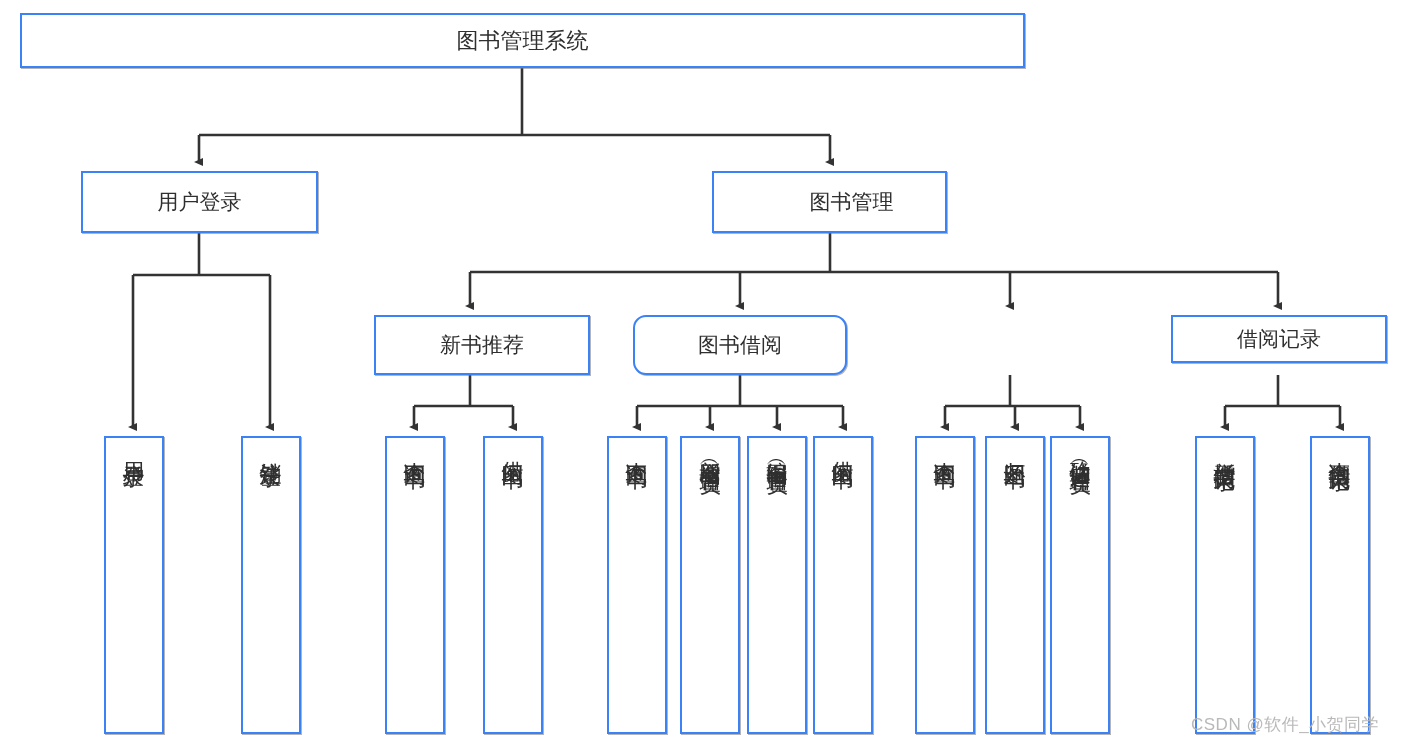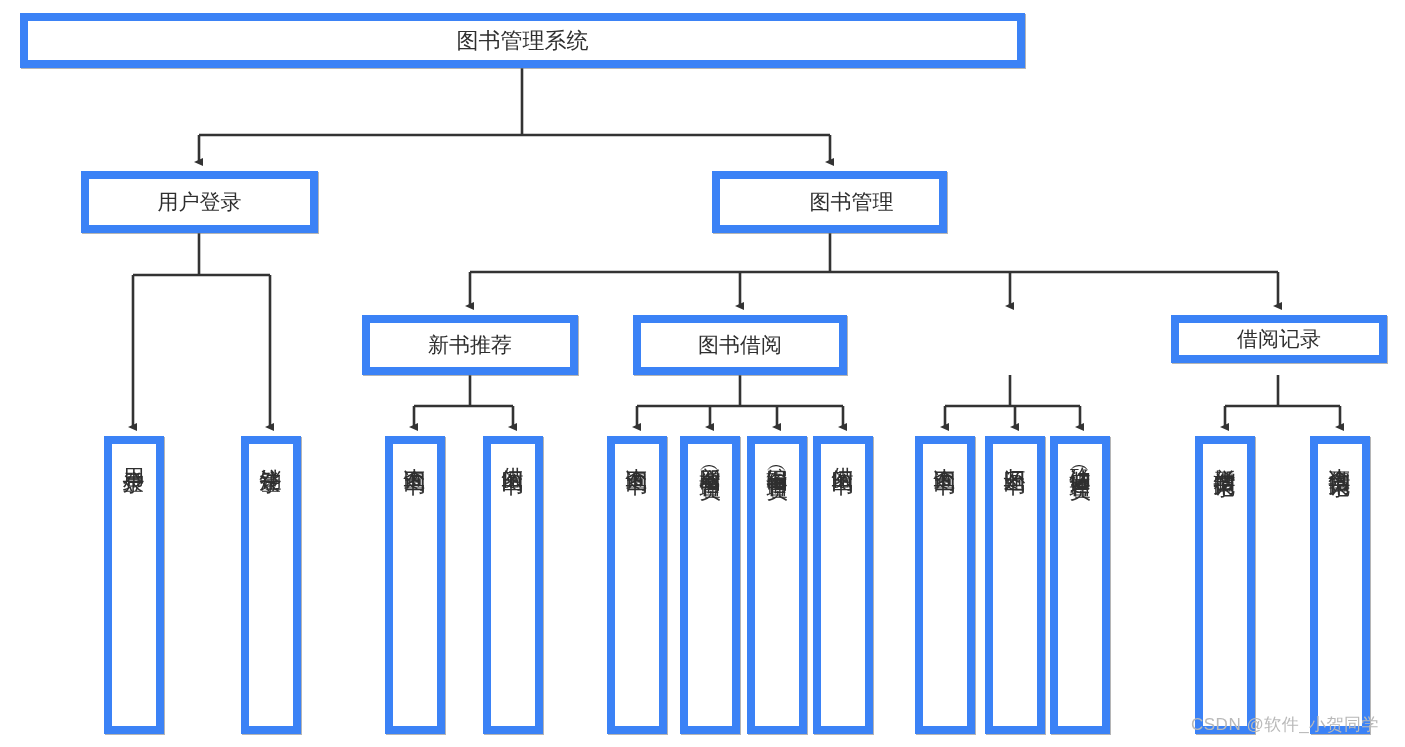--- a/index.html
+++ b/index.html
@@ -19,21 +19,21 @@
     position: absolute;
     left: 0;
     top: 0;
     width: 1405px;
     height: 747px;
     pointer-events: none;
   }
   .node {
     position: absolute;
     box-sizing: border-box;
-    border: 8px solid #3b82f6;
+    border: 2px solid #3b82f6;
     background: #ffffff;
     color: #2f2f2f;
     display: flex;
     align-items: center;
     justify-content: center;
     box-shadow: 1px 1px 0 rgba(120,120,120,0.55);
   }
   .node .label {
     display: block;
     text-align: center;
@@ -134,24 +134,24 @@
     <span class="label">图书管理系统</span>
   </div>
 
   <div class="node h" style="left:81px; top:171px; width:237px; height:62px;">
     <span class="label">用户登录</span>
   </div>
   <div class="node h" style="left:712px; top:171px; width:235px; height:62px;padding-left:44px;">
     <span class="label">图书管理</span>
   </div>
 
-  <div class="node h" style="left:362px; top:315px; width:216px; height:60px;">
+  <div class="node h" style="left:374px; top:315px; width:216px; height:60px;">
     <span class="label">新书推荐</span>
   </div>
-  <div class="node h" style="left:633px; top:315px; width:214px; height:60px;">
+  <div class="node h" style="left:633px; top:315px; width:214px; height:60px;border-radius:13px;">
     <span class="label">图书借阅</span>
   </div>
   <div class="node h" style="left:1171px; top:315px; width:216px; height:48px;">
     <span class="label">借阅记录</span>
   </div>
 
   <div class="node v" style="left:104px; top:436px; width:60px; height:298px;">
     <span class="label">用户登录</span>
   </div>
   <div class="node v" style="left:241px; top:436px; width:60px; height:298px;">

